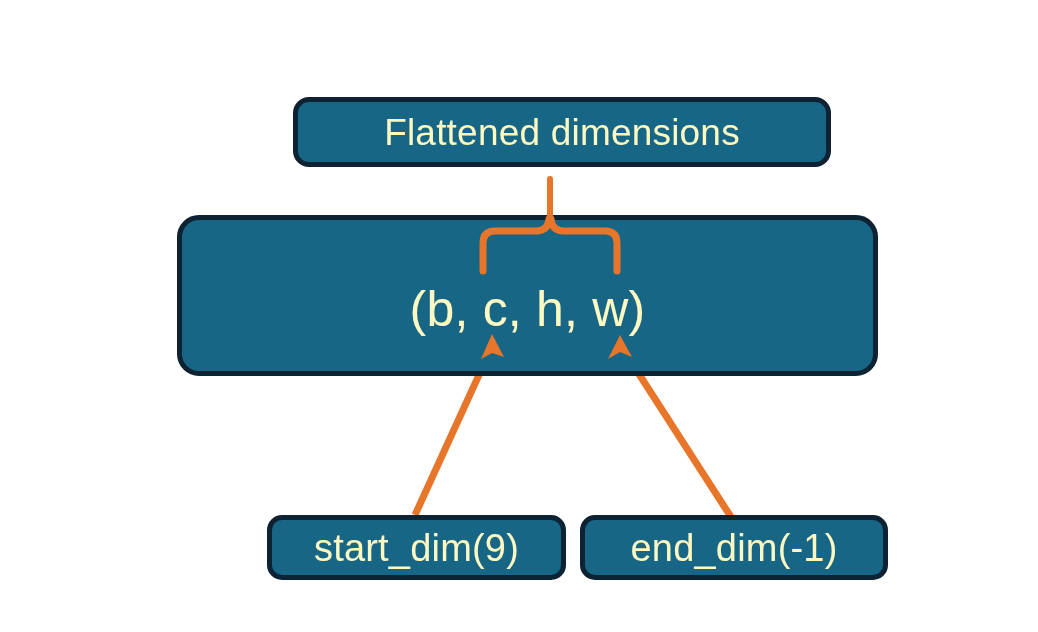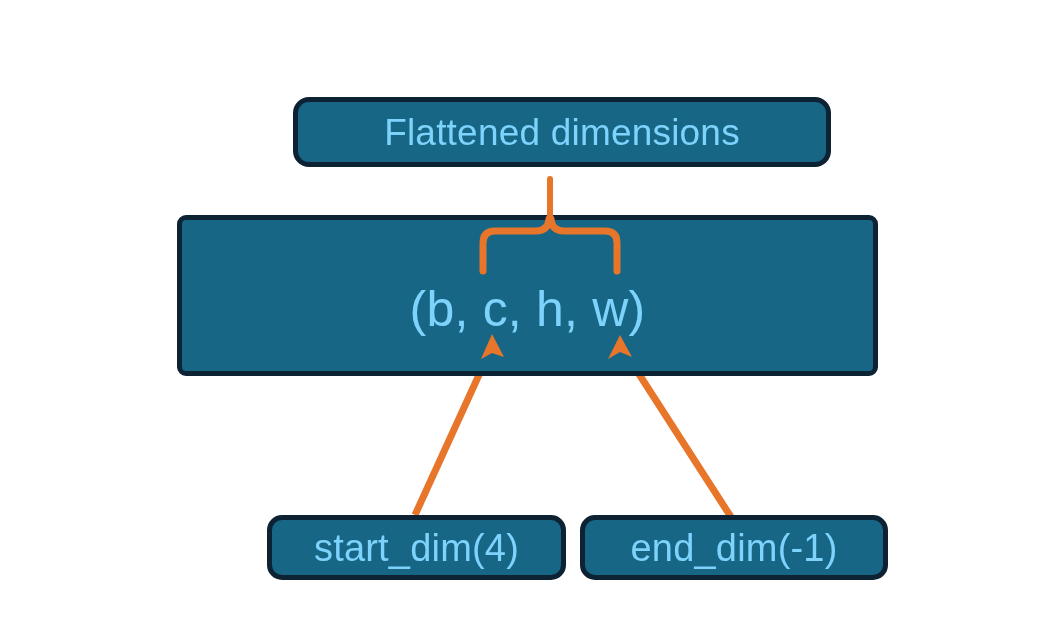--- a/index.html
+++ b/index.html
@@ -26,21 +26,21 @@
 
   .node-box {
     position: absolute;
     box-sizing: border-box;
     background: #176685;
     border: 5px solid #0d2233;
     border-radius: 18px;
     display: flex;
     align-items: center;
     justify-content: center;
-    color: #7dd3fc;
+    color: #fef9c3;
     text-align: center;
     white-space: nowrap;
     letter-spacing: 0.2px;
   }
 
   
   #box-flattened {
     left: 293px;
     top: 97px;
     width: 538px;
@@ -96,21 +96,21 @@
     left: 0;
     top: 0;
     width: 1038px;
     height: 632px;
     pointer-events: none;
   }
   svg.overlay.under { z-index: 1; }
   svg.overlay.over  { z-index: 3; }
 
   .node-box { z-index: 2; }
-  #box-shape { z-index: 2; border-radius: 9px; }
+  #box-shape { z-index: 2; }
 </style>
 </head>
 <body>
 
 <div id="canvas">
 
   <svg class="overlay under" viewBox="0 0 1038 632">
 
     <line x1="415" y1="515" x2="494" y2="342" stroke="#e8762a" stroke-width="7" stroke-linecap="butt"></line>
 
@@ -119,21 +119,21 @@
 
   <div class="node-box" id="box-flattened">
     <span class="box-label">Flattened dimensions</span>
   </div>
 
   <div class="node-box" id="box-shape">
     <span class="box-label">(b, c, h, w)</span>
   </div>
 
   <div class="node-box" id="box-start-dim">
-    <span class="box-label">start_dim(4)</span>
+    <span class="box-label">start_dim(9)</span>
   </div>
 
   <div class="node-box" id="box-end-dim">
     <span class="box-label">end_dim(-1)</span>
   </div>
 
   <svg class="overlay over" viewBox="0 0 1038 632">
 
     <g fill="none" stroke="#e8762a" stroke-width="7" stroke-linecap="round" stroke-linejoin="round">
 

